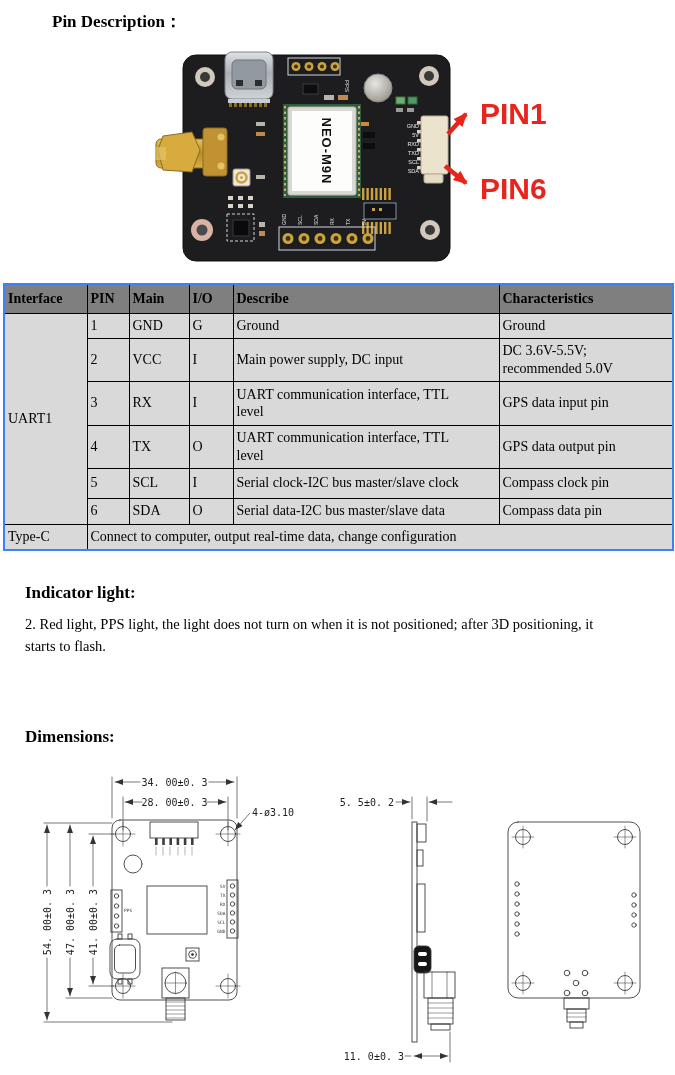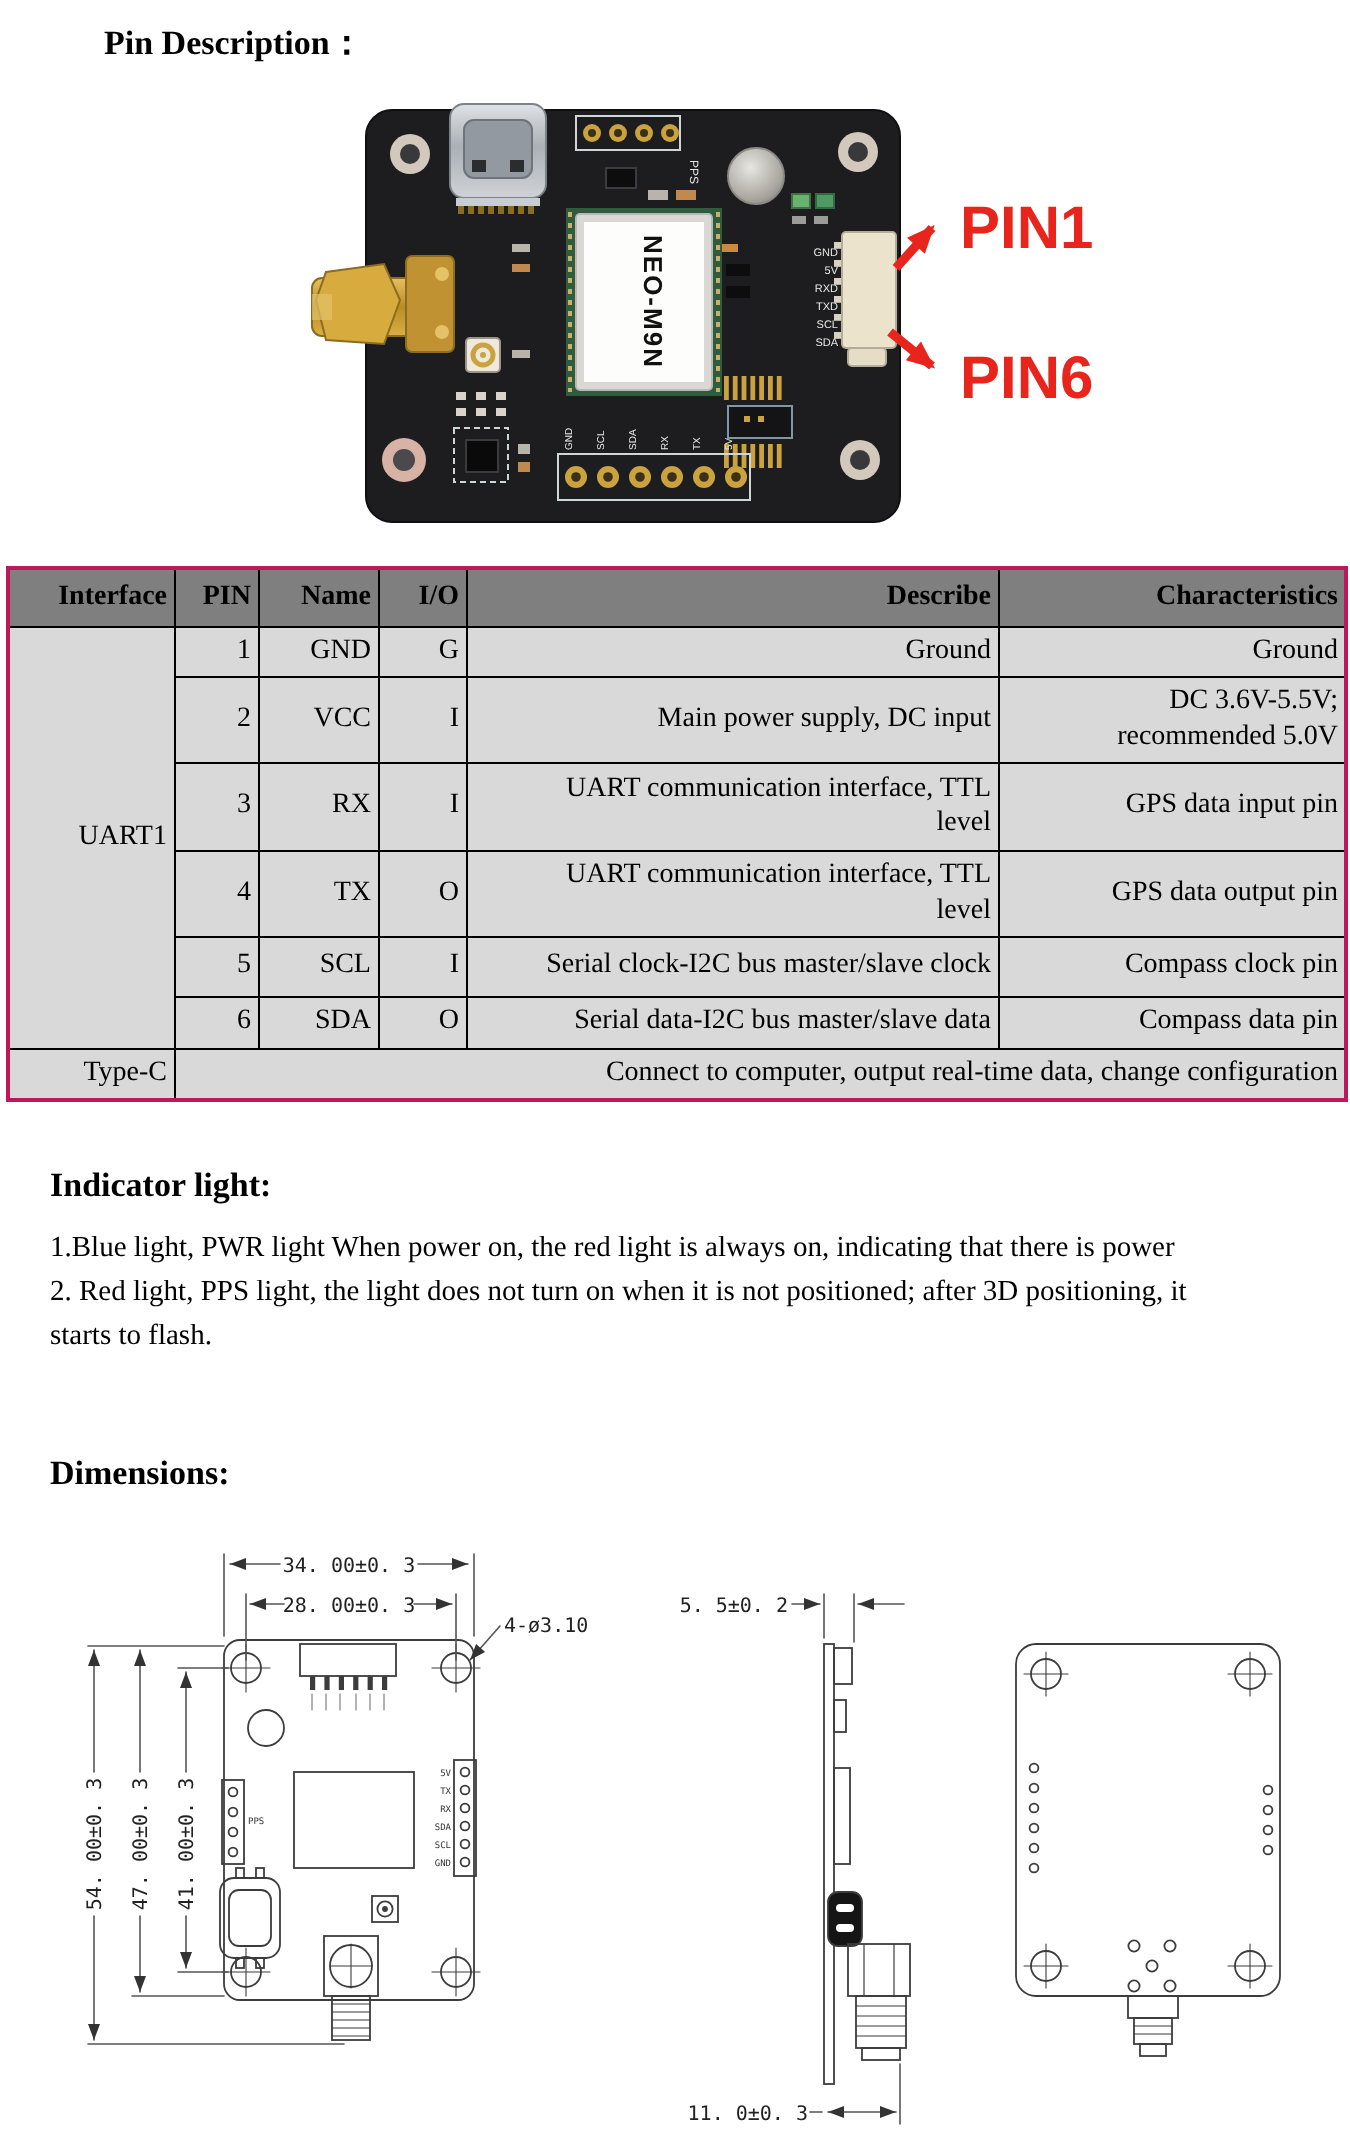--- a/index.html
+++ b/index.html
@@ -2,21 +2,21 @@
 <html><head>
 <meta charset="utf-8">
 <style>
   html,body{margin:0;padding:0;background:#fff;}
   .page{position:relative;width:675px;height:1075px;background:#fff;overflow:hidden;
         font-family:"Liberation Serif",serif;color:#000;}
   .abs{position:absolute;}
   h2.doc{margin:0;font-size:17px;font-weight:bold;font-family:"Liberation Serif",serif;}
   
   table.pins{border-collapse:collapse;table-layout:fixed;width:669px;
-             font-size:14px;text-align:right;border:2px solid #be185d;}
+             font-size:14px;text-align:left;border:2px solid #3b82f6;}
   table.pins th,table.pins td{border:1px solid #000;padding:0 3px;vertical-align:middle;
              overflow:hidden;}
   table.pins th{font-weight:bold;}
   td.ml{white-space:pre-line;line-height:1.25;margin-left:24px;}
   
   .para-line{font-size:14.5px;line-height:22px;white-space:nowrap;}
   
   svg{display:block;}
   .cad{font-family:"DejaVu Sans Mono",monospace;font-size:10px;fill:#222;}
   .cad-s{font-family:"DejaVu Sans Mono",monospace;font-size:4.5px;fill:#333;}
@@ -247,21 +247,21 @@
         <col style="width:42px">
         <col style="width:60px">
       <col style="width:44px">
         <col style="width:266px">
         <col style="width:174px">
     </colgroup>
     <tbody>
     <tr style="height:29px;background:#7f7f7f;">
       <th>Interface</th>
       <th>PIN</th>
-      <th>Name</th>
+      <th>Main</th>
       <th>I/O</th>
       <th>Describe</th>
       <th>Characteristics</th>
     </tr>
     <tr style="height:25px;background:#d9d9d9;">
       <td rowspan="6">UART1</td>
       <td>1</td>
       <td>GND</td>
       <td>G</td>
       <td>Ground</td>
@@ -307,21 +307,20 @@
     </tr>
     <tr style="height:26px;background:#d9d9d9;">
       <td>Type-C</td>
       <td colspan="5">Connect to computer, output real-time data, change configuration</td>
     </tr>
     </tbody>
   </table>
 
   <h2 class="doc abs" style="left:25px;top:583px;">Indicator light:</h2>
   <div class="abs" style="left:25px;top:613px;">
-    <div class="para-line">1.Blue light, PWR light When power on, the red light is always on, indicating that there is power</div>
     <div class="para-line">2. Red light, PPS light, the light does not turn on when it is not positioned; after 3D positioning, it</div>
     <div class="para-line">starts to flash.</div>
   </div>
 
   <h2 class="doc abs" style="left:25px;top:727px;">Dimensions:</h2>
 
   <svg class="abs" style="left:0;top:762px;" width="675" height="313" viewBox="0 762 675 313" fill="none" stroke-linecap="round">
     <defs>
       <marker id="da" markerUnits="userSpaceOnUse" markerWidth="9" markerHeight="7" refX="8.5" refY="3.5" orient="auto">
           <path d="M0.5,0.5 L8.5,3.5 L0.5,6.5 z" fill="#333" stroke="none"></path>

